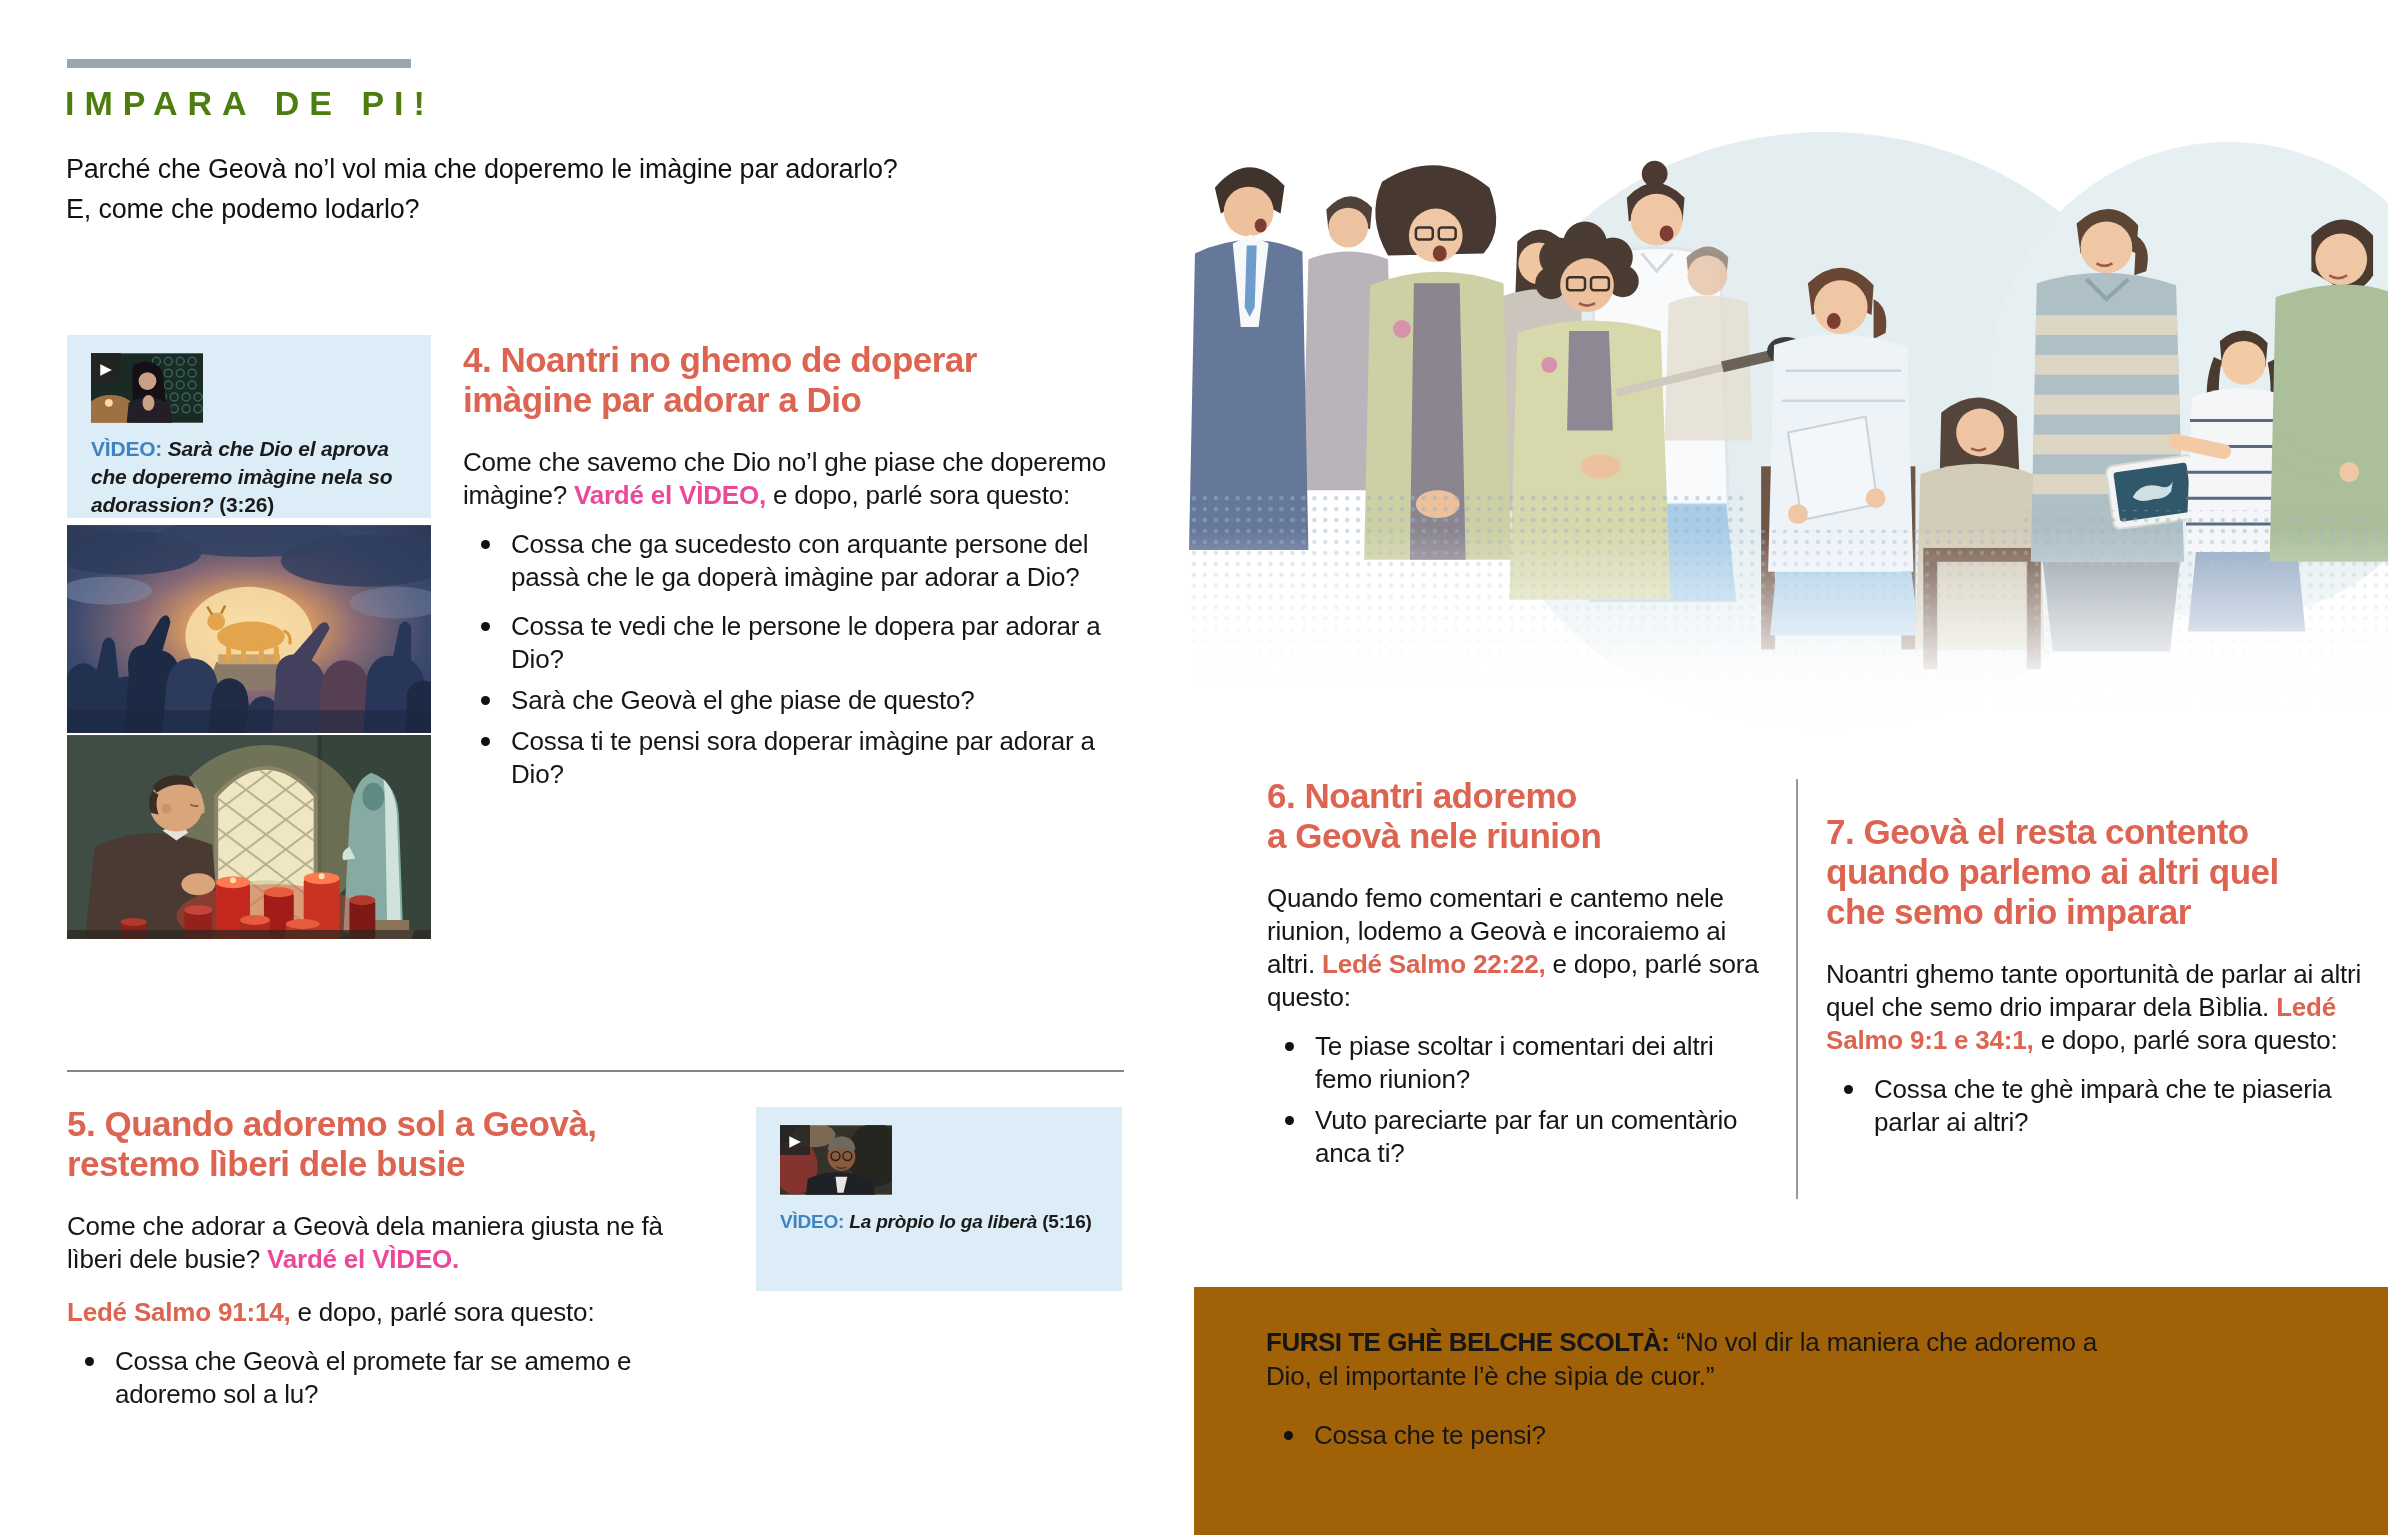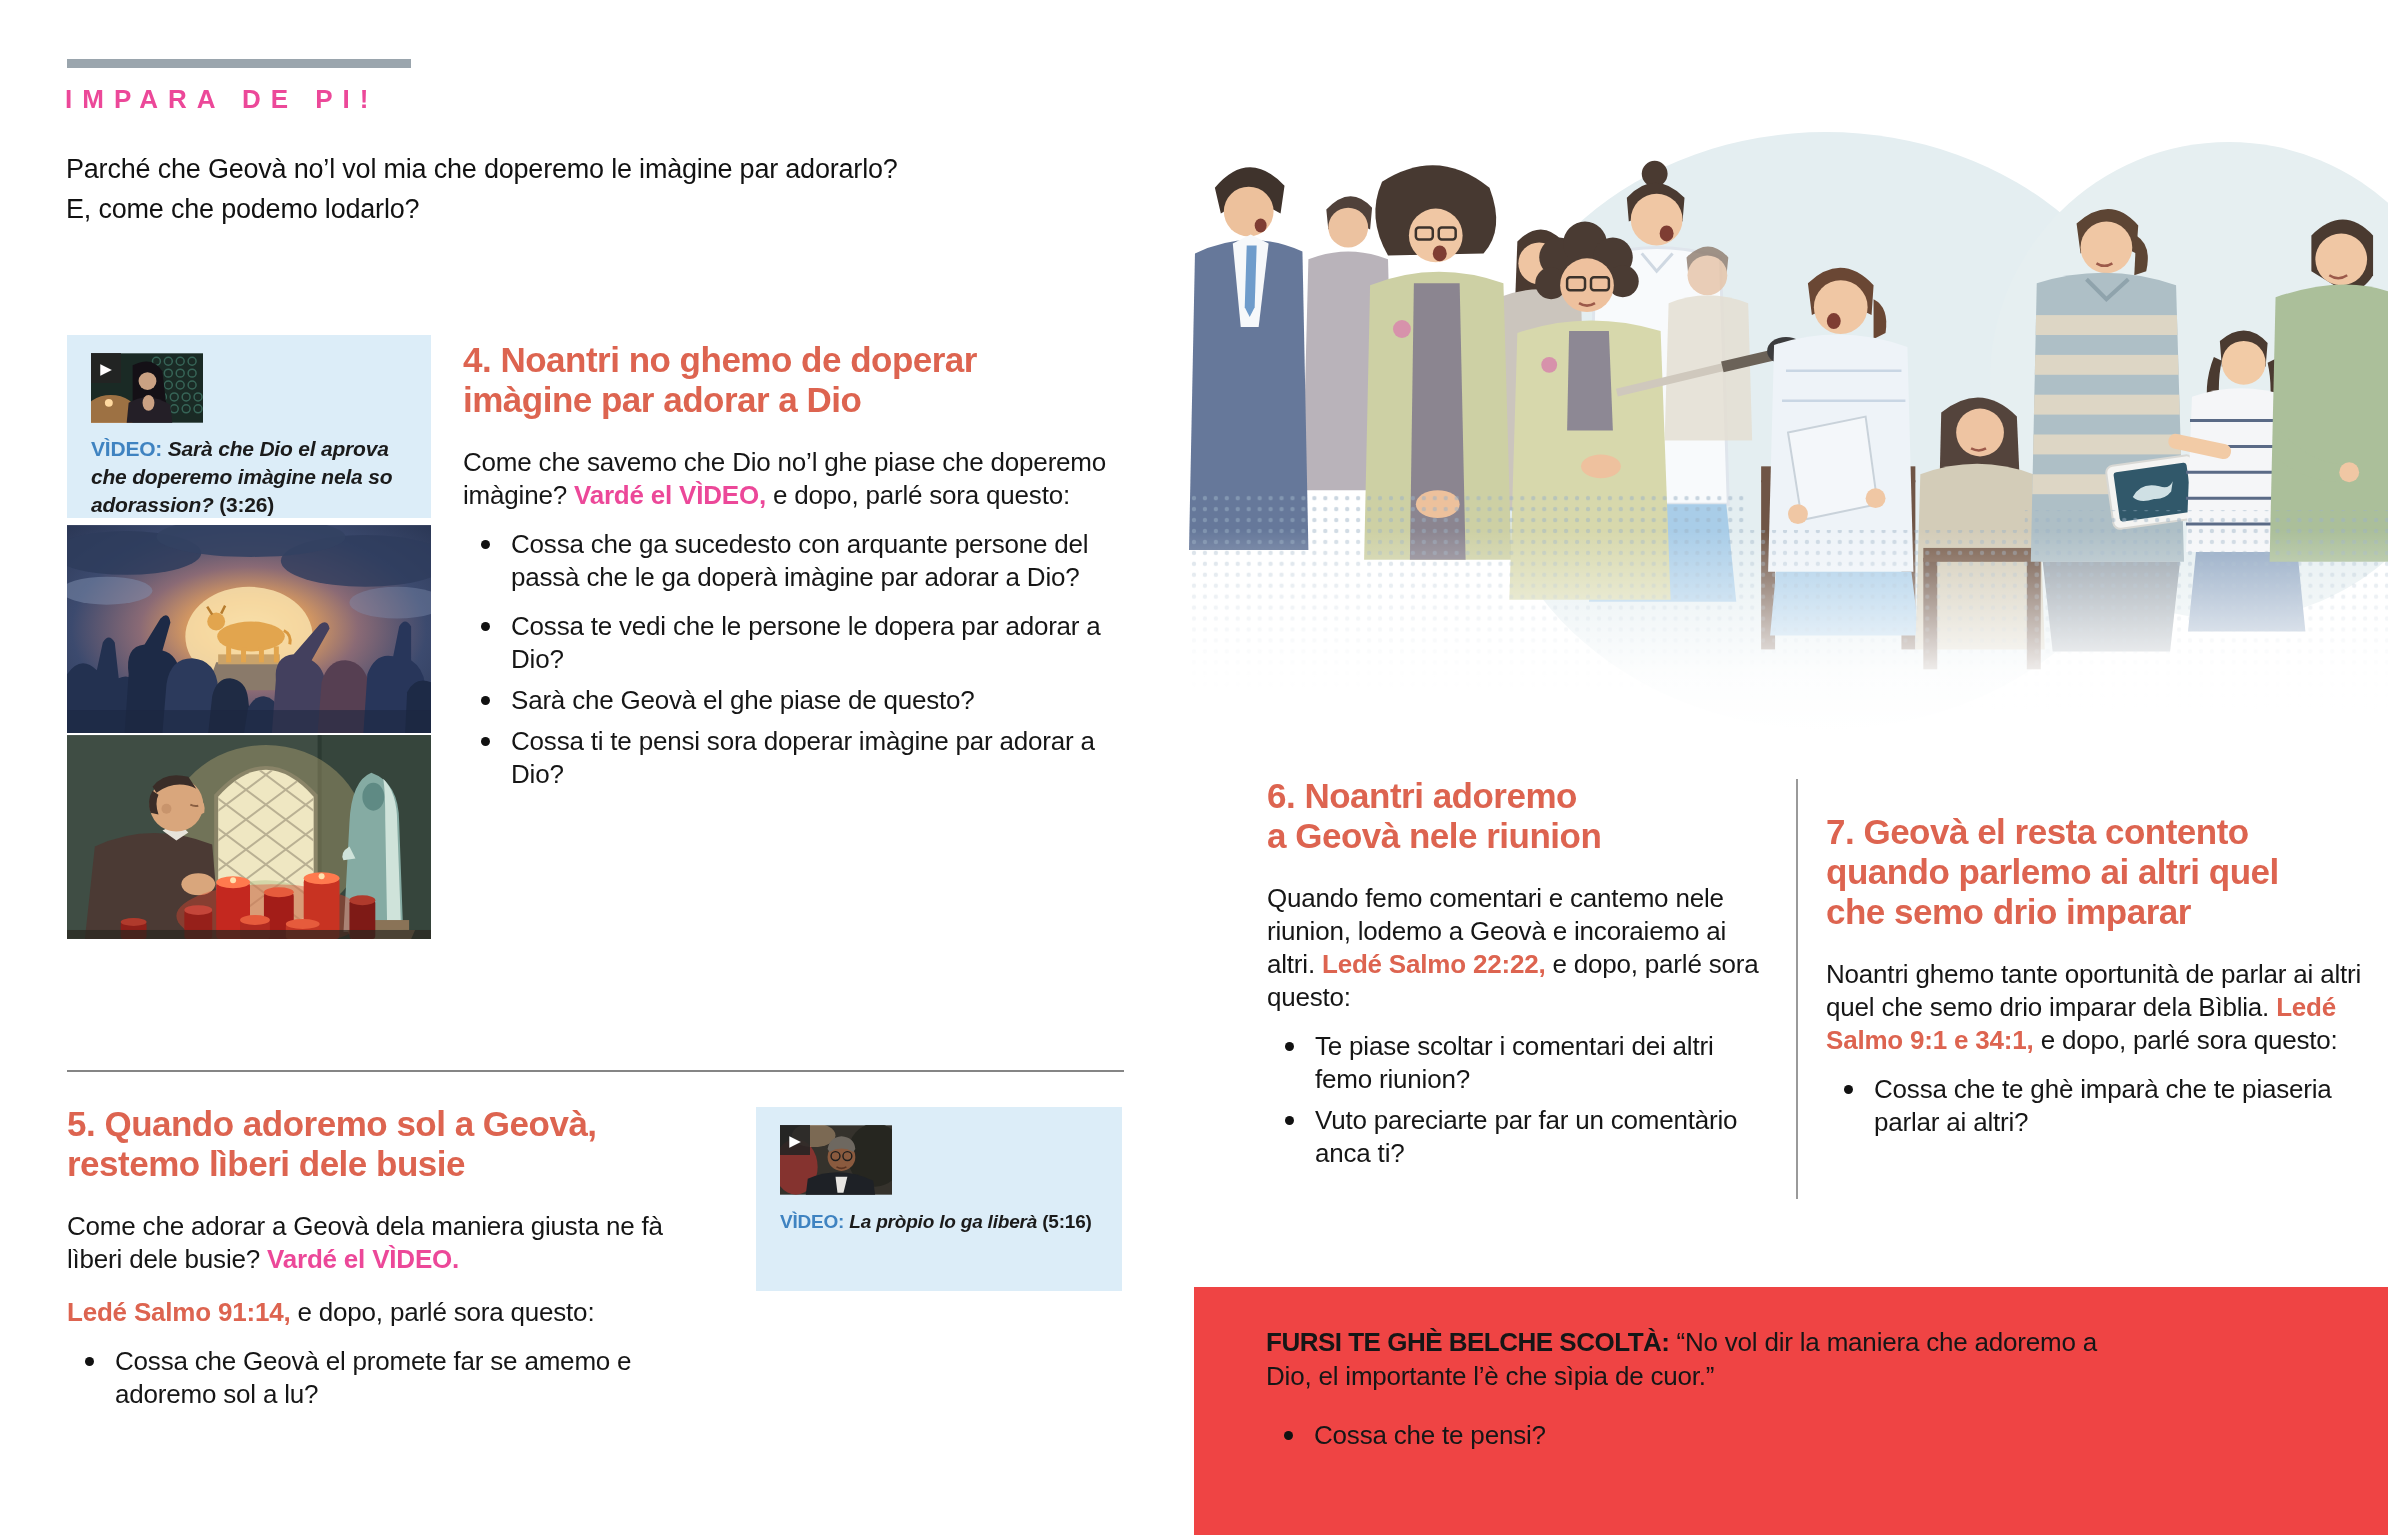--- a/index.html
+++ b/index.html
@@ -6,21 +6,21 @@
   html,body { background:#ffffff; }
   body {
     width:2388px; height:1535px; position:relative; overflow:hidden;
     font-family:"Liberation Sans", sans-serif; color:#161616;
     letter-spacing:-0.2px;
   }
   .abs { position:absolute; }
 
   
   .kicker-bar { left:67px; top:59px; width:344px; height:9px; background:#9aa5ad; }
-  .kicker { left:65px; top:84px; font-size:26px; font-weight:bold; letter-spacing:10px; color:#ec4899; }
+  .kicker { left:65px; top:84px; font-size:34px; font-weight:bold; letter-spacing:10px; color:#4d7c0f; }
 
   .questions { left:66px; top:149px; width:1035px; font-size:27px; line-height:40px; color:#121212; }
 
   
   .vbox { background:#dcedf8; }
   .vbox1 { left:67px; top:335px; width:364px; height:183px; }
   .vbox2 { left:756px; top:1107px; width:366px; height:184px; }
   .thumb { position:absolute; left:24px; top:18px; width:112px; height:70px; overflow:hidden; }
   .thumb svg { display:block; }
   .play {
@@ -54,21 +54,21 @@
   .sec5 p.para2 { margin-top:20px; }
   .sec5 li { width:597px; }
 
   .divider-h { left:67px; top:1070px; width:1057px; height:2px; background:#858585; }
   .divider-v { left:1796px; top:779px; width:2px; height:420px; background:#9a9a9a; }
 
   .sec6 { left:1267px; top:776px; width:502px; }
   .sec7 { left:1826px; top:812px; width:559px; }
 
   
-  .callout { left:1194px; top:1287px; width:1194px; height:249px; background:#ef4444; padding:38px 0 0 72px; }
+  .callout { left:1194px; top:1287px; width:1194px; height:249px; background:#a16207; padding:38px 0 0 72px; }
   .callout .line { width:876px; font-size:26px; line-height:34px; }
   .callout .clbl { font-weight:bold; letter-spacing:-0.5px; }
   .callout ul { list-style:none; margin-top:26px; }
   .callout li { position:relative; padding-left:48px; font-size:26px; line-height:33px; }
   .callout li::before { content:""; position:absolute; left:18px; top:12px; width:9px; height:9px; border-radius:50%; background:#111; }
 
   
   .illus { left:1189px; top:132px; width:1199px; height:601px; }
   .illus svg { display:block; }
 </style>

